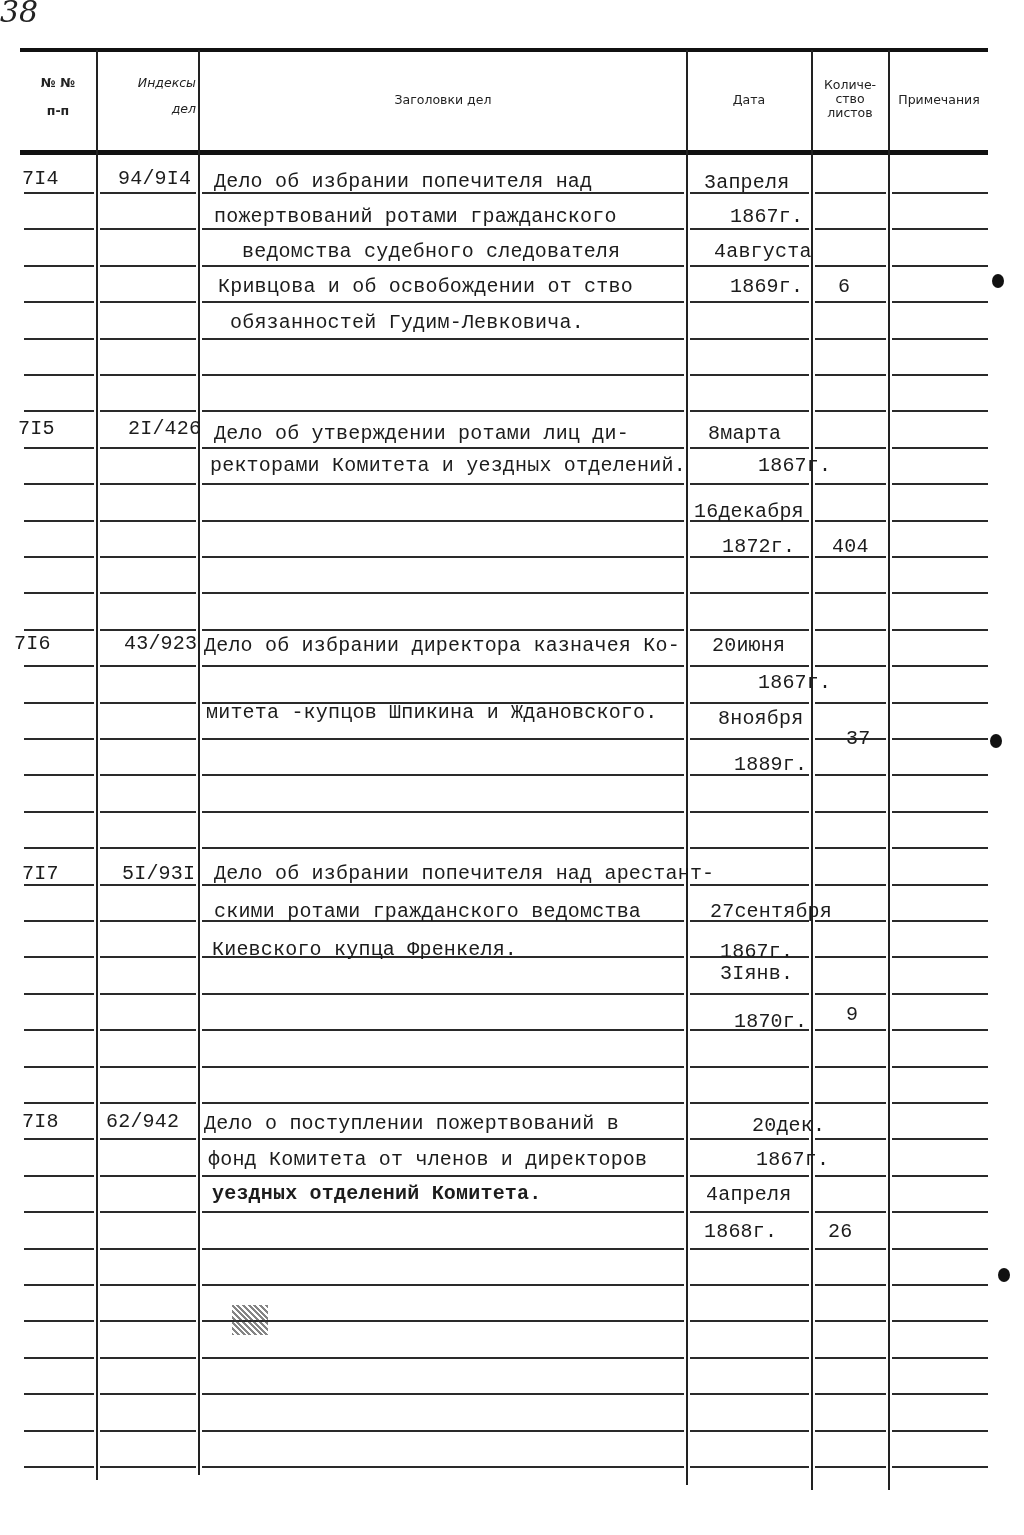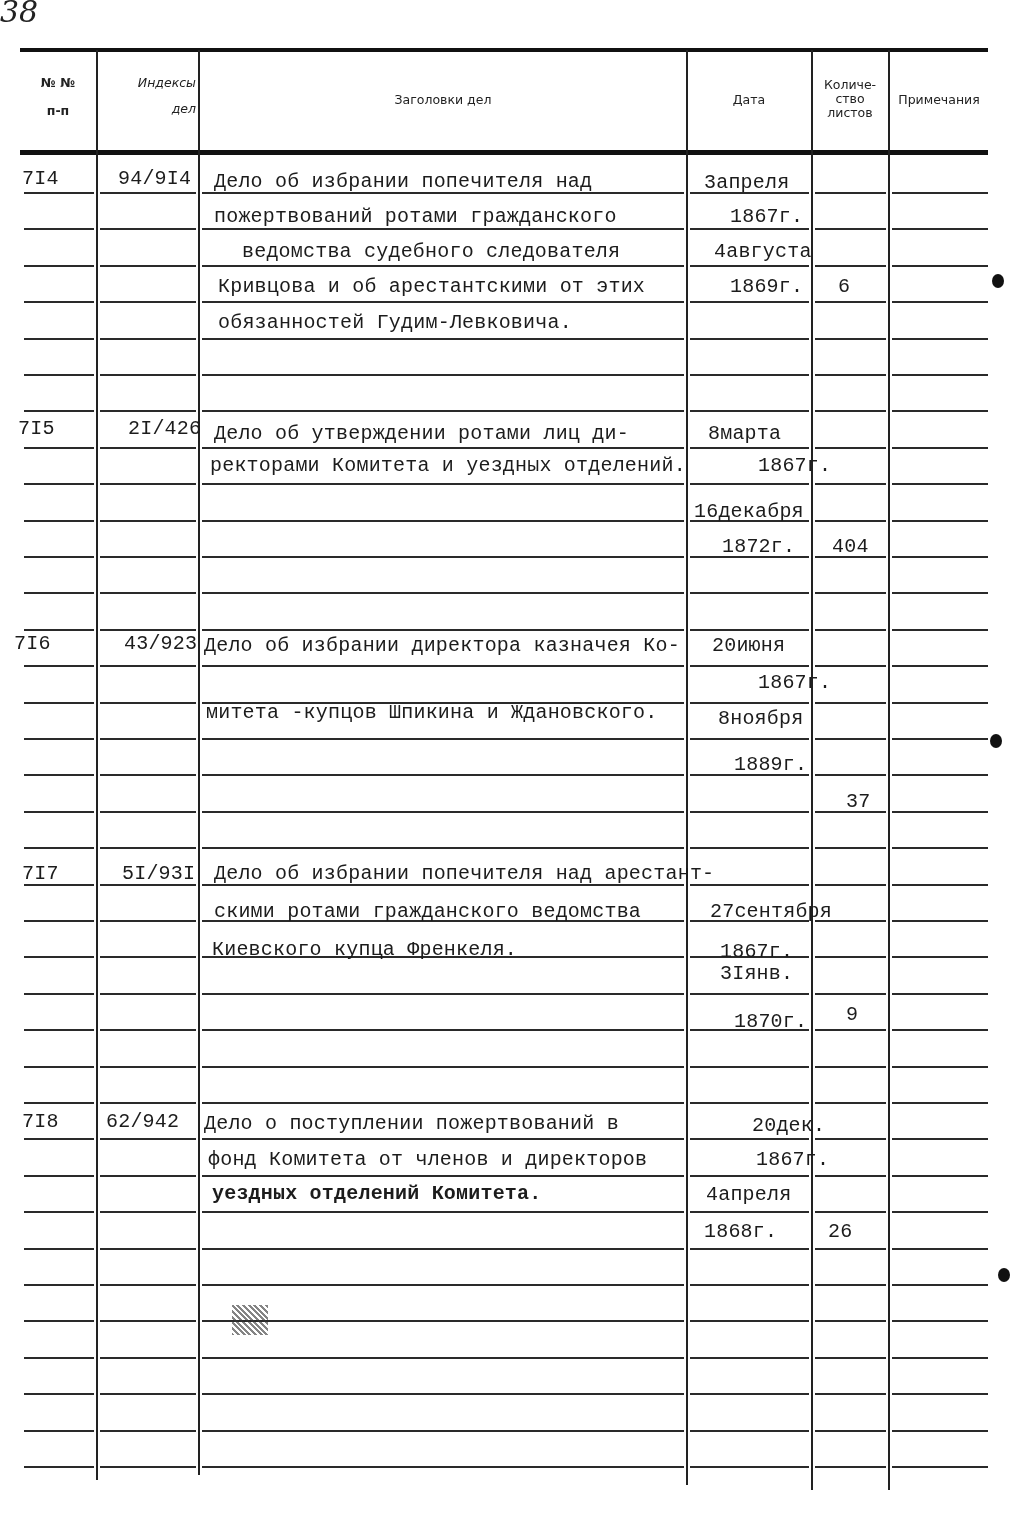--- a/index.html
+++ b/index.html
@@ -271,22 +271,22 @@
       <div class="hline" style="left: 815px; top: 1466px; width: 71px;"></div>
       <div class="hline" style="left: 892px; top: 1466px; width: 96px;"></div>
     </div>
 
   <div>
     <div class="cell" style="left:22px; top:167px;">7I4</div>
     <div class="cell" style="left:118px; top:167px;">94/9I4</div>
     <div class="cell" style="left:214px; top:170px;">Дело об избрании попечителя над</div>
     <div class="cell" style="left:214px; top:205px;">пожертвований ротами гражданского</div>
     <div class="cell" style="left:222px; top:240px;margin-left:20px;"> ведомства судебного следователя</div>
-    <div class="cell" style="left:218px; top:275px;"> Кривцова и об арестантскими от этих</div>
-    <div class="cell" style="left:218px; top:311px;"> обязанностей Гудим-Левковича.</div>
+    <div class="cell" style="left:218px; top:275px;"> Кривцова и об освобождении от ство</div>
+    <div class="cell" style="left:230px; top:311px;"> обязанностей Гудим-Левковича.</div>
     <div class="cell" style="left:704px; top:171px;">3апреля</div>
     <div class="cell" style="left:730px; top:205px;">1867г.</div>
     <div class="cell" style="left:714px; top:240px;">4августа</div>
     <div class="cell" style="left:730px; top:275px;">1869г.</div>
     <div class="cell" style="left:838px; top:275px;">6</div>
   </div>
 
   <div>
     <div class="cell" style="left:18px; top:417px;">7I5</div>
     <div class="cell" style="left:128px; top:417px;">2I/426</div>
@@ -301,21 +301,21 @@
 
   <div>
     <div class="cell" style="left:14px; top:632px;">7I6</div>
     <div class="cell" style="left:124px; top:632px;">43/923</div>
     <div class="cell" style="left:204px; top:634px;">Дело об избрании директора казначея Ко-</div>
     <div class="cell" style="left:206px; top:701px;">  митета -купцов Шпикина и Ждановского.</div>
     <div class="cell" style="left:712px; top:634px;">20июня</div>
     <div class="cell" style="left:758px; top:671px;">1867г.</div>
     <div class="cell" style="left:718px; top:707px;">8ноября</div>
     <div class="cell" style="left:734px; top:753px;">1889г.</div>
-    <div class="cell" style="left:846px; top:790px;">37</div>
+    <div class="cell" style="left:846px; top:727px;">37</div>
   </div>
 
   <div>
     <div class="cell" style="left:22px; top:862px;">7I7</div>
     <div class="cell" style="left:122px; top:862px;">5I/93I</div>
     <div class="cell" style="left:214px; top:862px;">Дело об избрании попечителя над арестант-</div>
     <div class="cell" style="left:214px; top:900px;text-align:center;">скими ротами гражданского ведомства</div>
     <div class="cell" style="left:212px; top:938px;">  Киевского купца Френкеля.</div>
     <div class="cell" style="left:710px; top:900px;">27сентября</div>
     <div class="cell" style="left:720px; top:940px;">1867г.</div>

